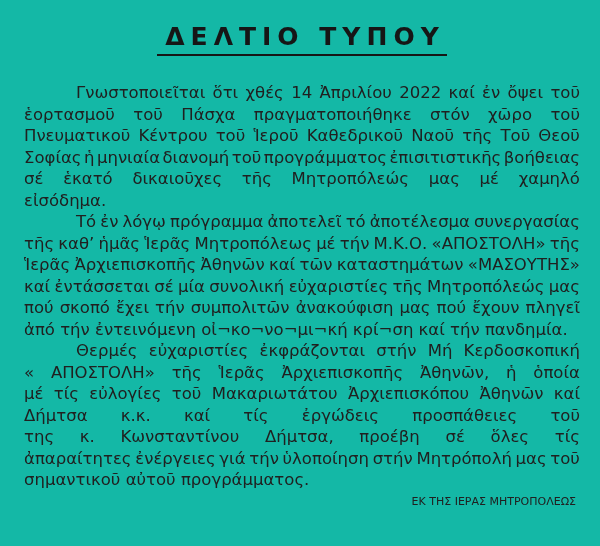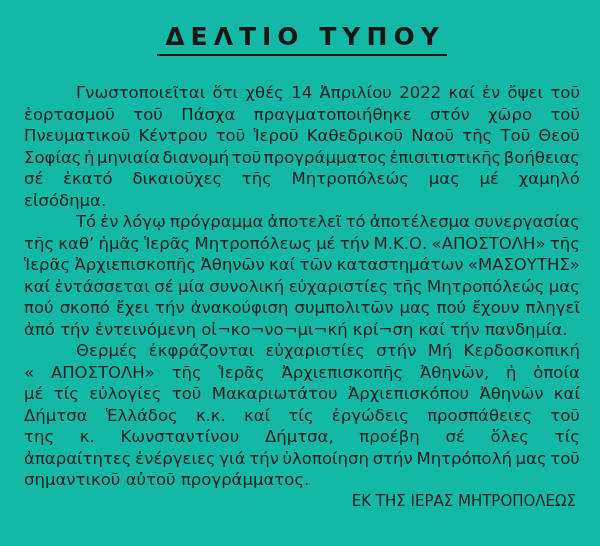--- a/index.html
+++ b/index.html
@@ -33,21 +33,21 @@
     white-space: nowrap;
     text-align: left;
     overflow: visible;
   }
   .line.just {
     display: flex;
     justify-content: space-between;
   }
   .line.first { padding-left: 52px; }
   .signature {
-    font-size: 15px;
+    font-size: 11px;
     line-height: 21.5px;
     text-align: right;
     padding-right: 4px;
     color: #202020;
   }
 </style>
 </head>
 <body>
 
 <div class="page">
@@ -153,35 +153,35 @@
         <span>εὐχαριστίες</span>
         <span>τῆς</span>
         <span>Μητροπόλεώς</span>
         <span>μας</span>
       </div>
     <div class="line just">
         <span>πού</span>
         <span>σκοπό</span>
         <span>ἔχει</span>
         <span>τήν</span>
+        <span>συμπολιτῶν</span>
         <span>ἀνακούφιση</span>
-        <span>συμπολιτῶν</span>
         <span>μας</span>
         <span>πού</span>
         <span>ἔχουν</span>
         <span>πληγεῖ</span>
       </div>
     <div class="line">ἀπό τήν ἐντεινόμενη οἰ¬κο¬νο¬μι¬κή κρί¬ση καί τήν πανδημία.</div>
   </div>
 
   <div class="para">
     <div class="line just first">
         <span>Θερμές</span>
+        <span>εὐχαριστίες</span>
         <span>ἐκφράζονται</span>
-        <span>εὐχαριστίες</span>
         <span>στήν</span>
         <span>Μή</span>
         <span>Κερδοσκοπική</span>
       </div>
     <div class="line just">
         <span>«</span>
         <span>ΑΠΟΣΤΟΛΗ»</span>
         <span>τῆς</span>
         <span>Ἱερᾶς</span>
         <span>Ἀρχιεπισκοπῆς</span>
@@ -194,21 +194,20 @@
         <span>τίς</span>
         <span>εὐλογίες</span>
         <span>τοῦ</span>
         <span>Μακαριωτάτου</span>
         <span>Ἀρχιεπισκόπου</span>
         <span>Ἀθηνῶν</span>
         <span>καί</span>
       </div>
     <div class="line just">
         <span>Δήμτσα</span>
-        <span>Ἑλλάδος</span>
         <span>κ.κ.</span>
         <span>καί</span>
         <span>τίς</span>
         <span>ἐργώδεις</span>
         <span>προσπάθειες</span>
         <span>τοῦ</span>
       </div>
     <div class="line just">
         <span>της</span>
         <span>κ.</span>

